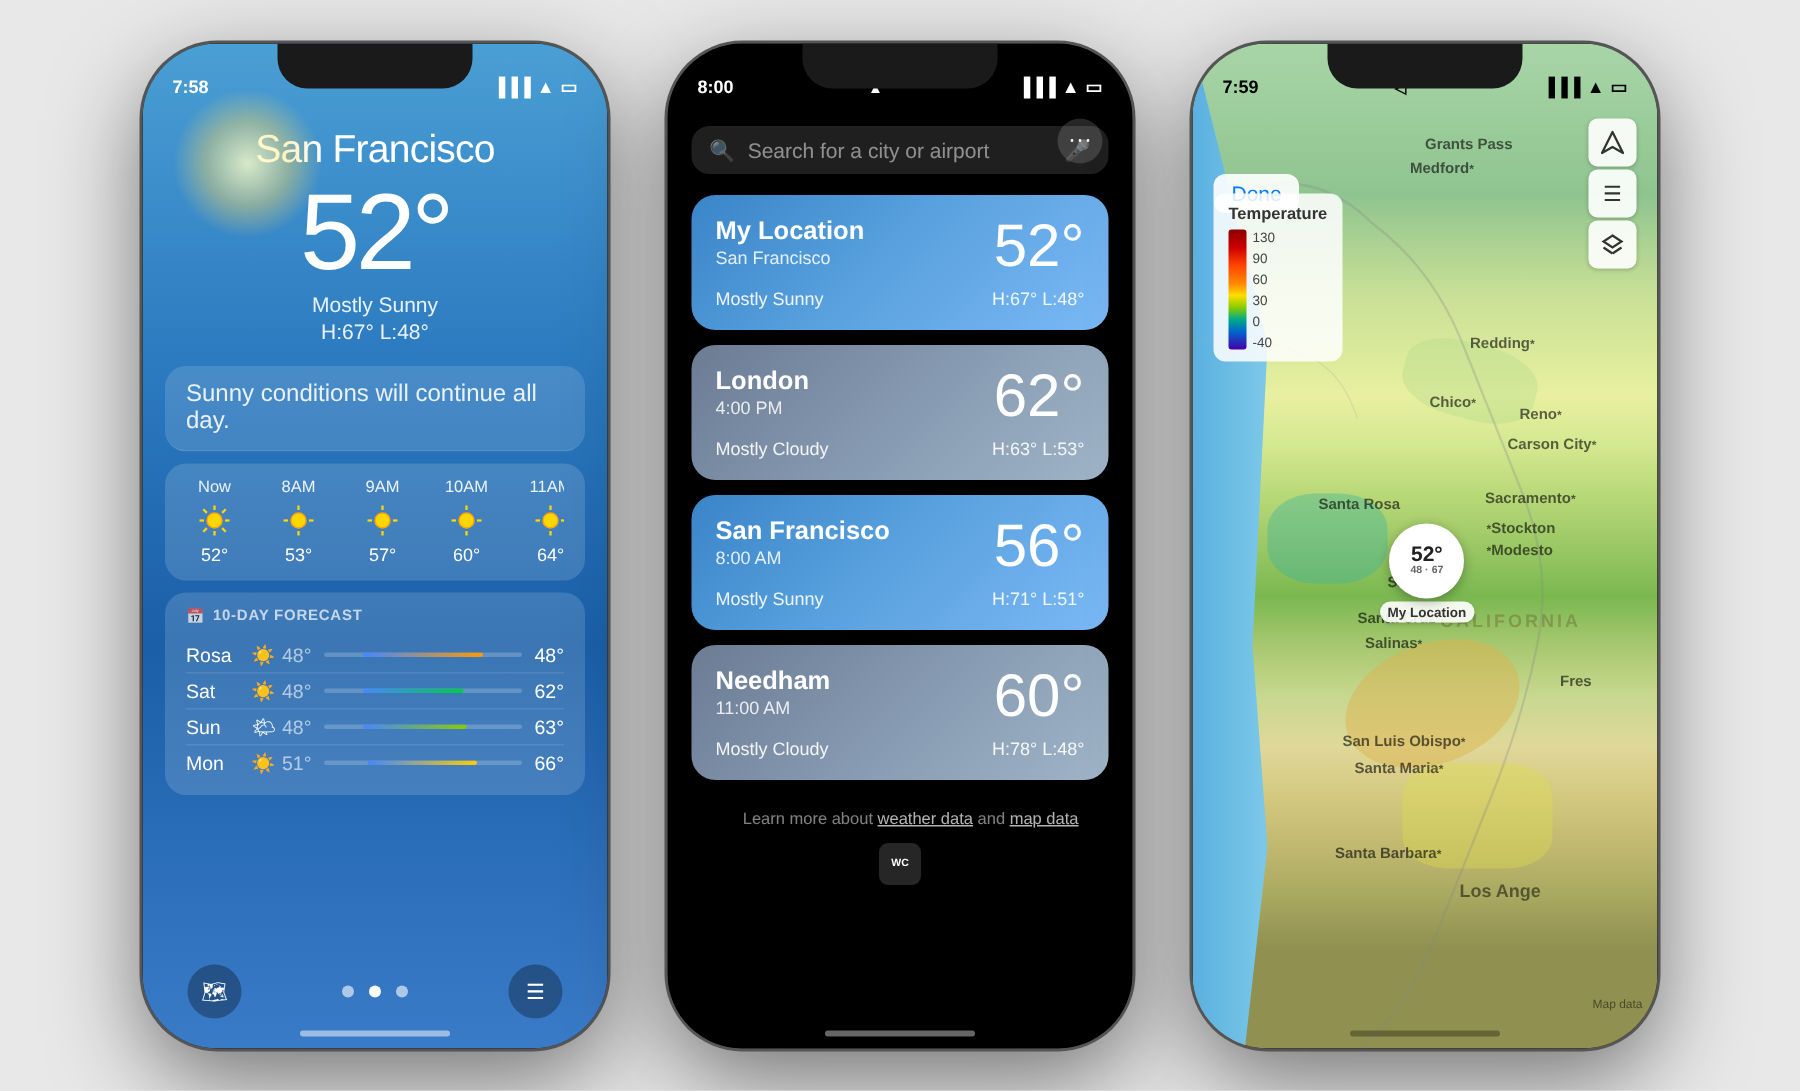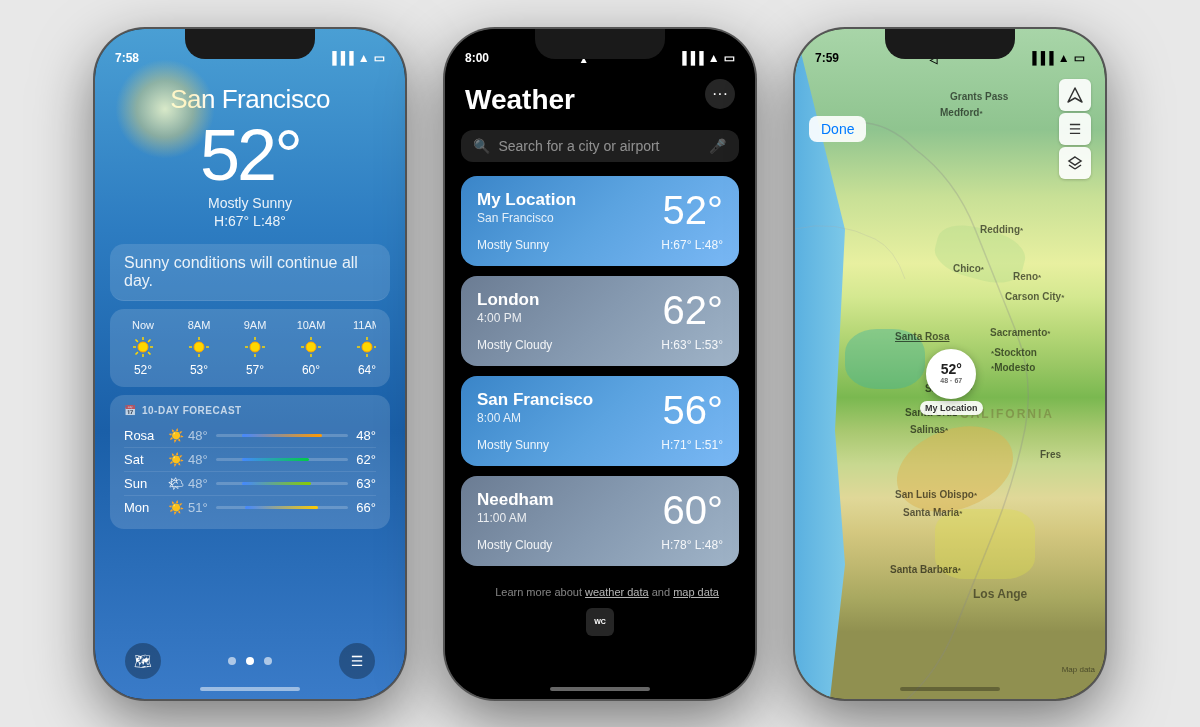--- a/index.html
+++ b/index.html
@@ -775,21 +775,20 @@
           <span>▲</span>
           <span>▭</span>
         </div>
       </div>
 
       <div class="notch"></div>
 
       <div class="more-btn">···</div>
 
       <div class="phone2-content">
-        <div class="weather-list-title">Weather</div>
 
         <div class="search-bar">
           <span>🔍</span>
           <span class="search-bar-text">Search for a city or airport</span>
           <span>🎤</span>
         </div>
 
         <div class="city-card city-card-bg-blue">
           <div class="city-card-top">
             <div>
@@ -878,21 +877,21 @@
           <path d="M30,100 Q80,80 120,120 Q160,150 180,200 Q200,250 220,300 Q240,350 230,400 Q220,450 200,500 Q180,550 160,600 Q140,650 100,680" stroke="#888" stroke-width="1.5" fill="none"></path>
           <path d="M0,200 Q40,190 80,210 Q100,220 110,250" stroke="#aaa" stroke-width="0.8" fill="none"></path>
         </svg>
 
         <div class="map-label" style="left:155px;top:62px;">Grants Pass</div>
         <div class="map-label" style="left:145px;top:78px;">Medford<span style="font-size:8px;">*</span></div>
         <div class="map-label" style="left:185px;top:195px;">Redding<span style="font-size:8px;">*</span></div>
         <div class="map-label" style="left:218px;top:242px;">Reno<span style="font-size:8px;">*</span></div>
         <div class="map-label" style="left:210px;top:262px;">Carson City<span style="font-size:8px;">*</span></div>
         <div class="map-label" style="left:158px;top:234px;">Chico<span style="font-size:8px;">*</span></div>
-        <div class="map-label" style="left:100px;top:302px;text-decoration:underline;">Santa Rosa</div>
+        <div class="map-label" style="left:84px;top:302px;">Santa Rosa</div>
         <div class="map-label" style="left:195px;top:298px;">Sacramento<span style="font-size:8px;">*</span></div>
         <div class="map-label" style="left:196px;top:318px;"><span style="font-size:8px;">*</span>Stockton</div>
         <div class="map-label" style="left:196px;top:333px;"><span style="font-size:8px;">*</span>Modesto</div>
         <div class="map-label" style="left:130px;top:354px;">San Jose<span style="font-size:8px;">*</span></div>
         <div class="map-label" style="left:110px;top:378px;">Santa Cruz<span style="font-size:8px;">*</span></div>
         <div class="map-label" style="left:115px;top:395px;">Salinas<span style="font-size:8px;">*</span></div>
         <div class="california-label" style="left:165px;top:378px;opacity:0.5;">CALIFORNIA</div>
         <div class="map-label" style="left:100px;top:460px;">San Luis Obispo<span style="font-size:8px;">*</span></div>
         <div class="map-label" style="left:108px;top:478px;">Santa Maria<span style="font-size:8px;">*</span></div>
         <div class="map-label" style="left:95px;top:535px;">Santa Barbara<span style="font-size:8px;">*</span></div>
@@ -939,20 +938,34 @@
           <div class="map-ctrl-btn">
             <svg width="16" height="16" viewBox="0 0 16 16">
               <polygon points="8,2 14,6 8,10 2,6" fill="none" stroke="#333" stroke-width="1.5"></polygon>
               <line x1="2" y1="10" x2="8" y2="14" stroke="#333" stroke-width="1.5"></line>
               <line x1="14" y1="10" x2="8" y2="14" stroke="#333" stroke-width="1.5"></line>
             </svg>
           </div>
         </div>
       </div>
 
+      <div class="temp-legend">
+        <div class="temp-legend-title">Temperature</div>
+        <div class="temp-legend-bar">
+          <div class="temp-color-bar"></div>
+          <div class="temp-labels">
+            <span class="temp-label-val">130</span>
+            <span class="temp-label-val">90</span>
+            <span class="temp-label-val">60</span>
+            <span class="temp-label-val">30</span>
+            <span class="temp-label-val">0</span>
+            <span class="temp-label-val">-40</span>
+          </div>
+        </div>
+      </div>
 
       <div class="map-attribution">
         <span>Map data</span>
       </div>
 
       <div class="home-indicator" style="background:rgba(0,0,0,0.3);"></div>
     </div>
   </div>
 </div>
 

